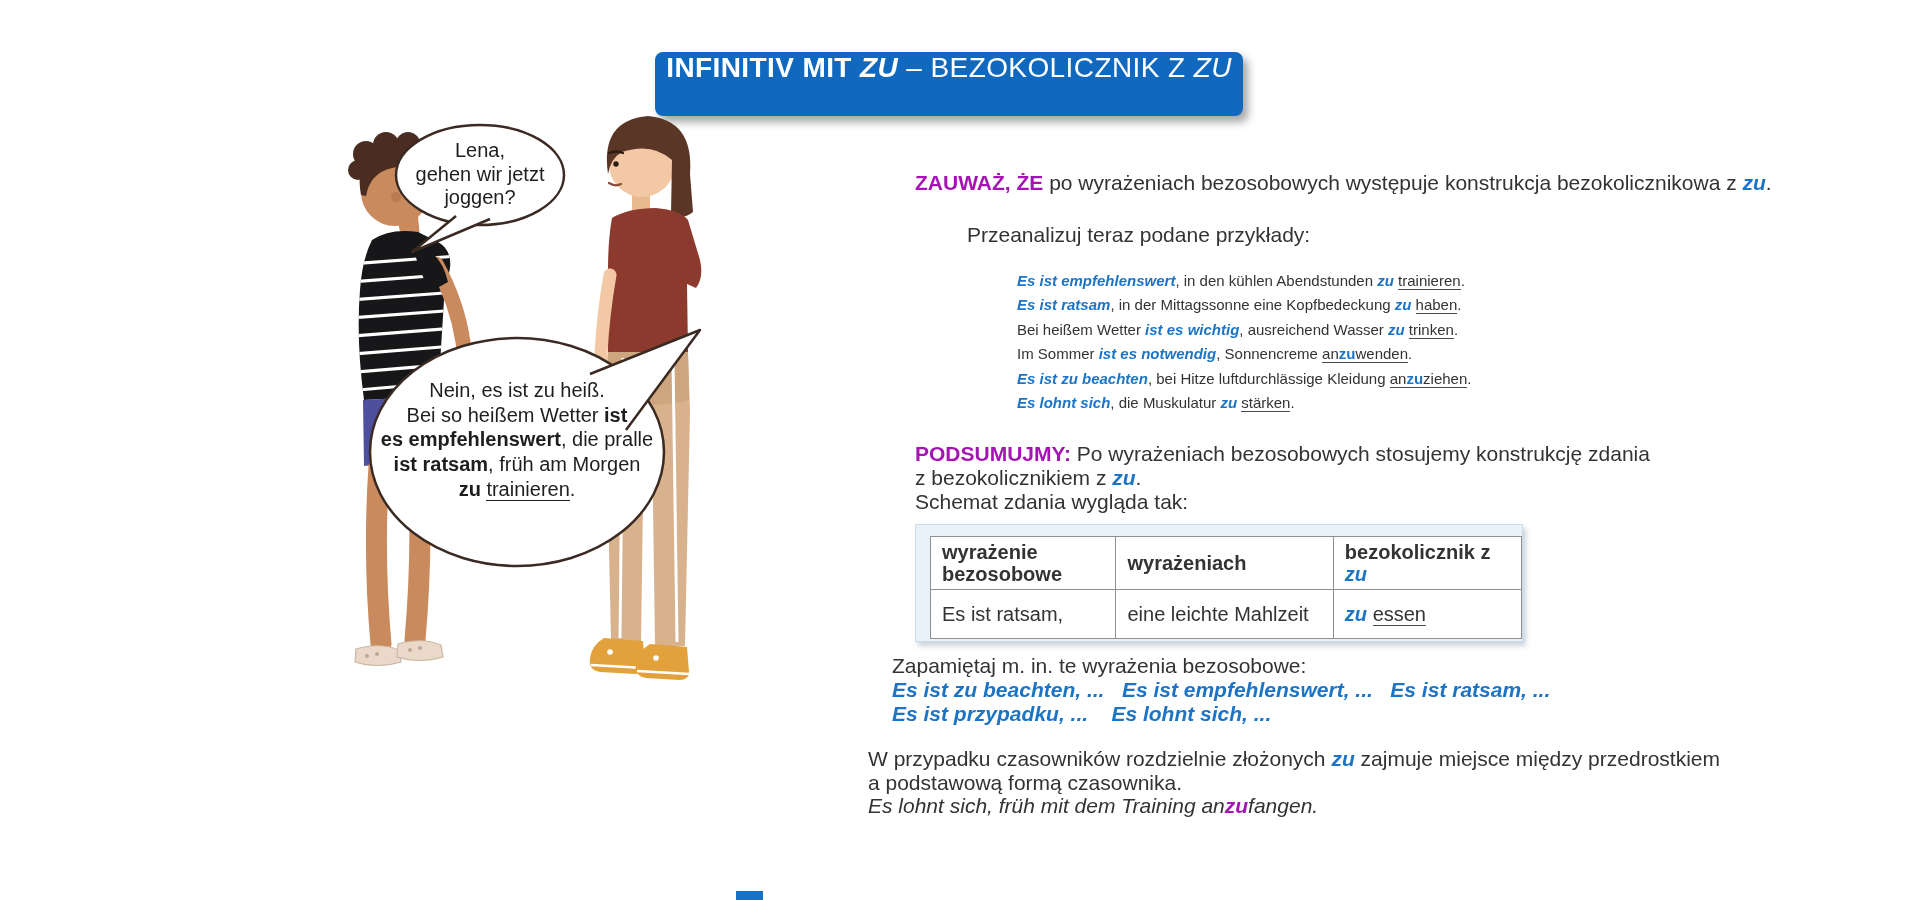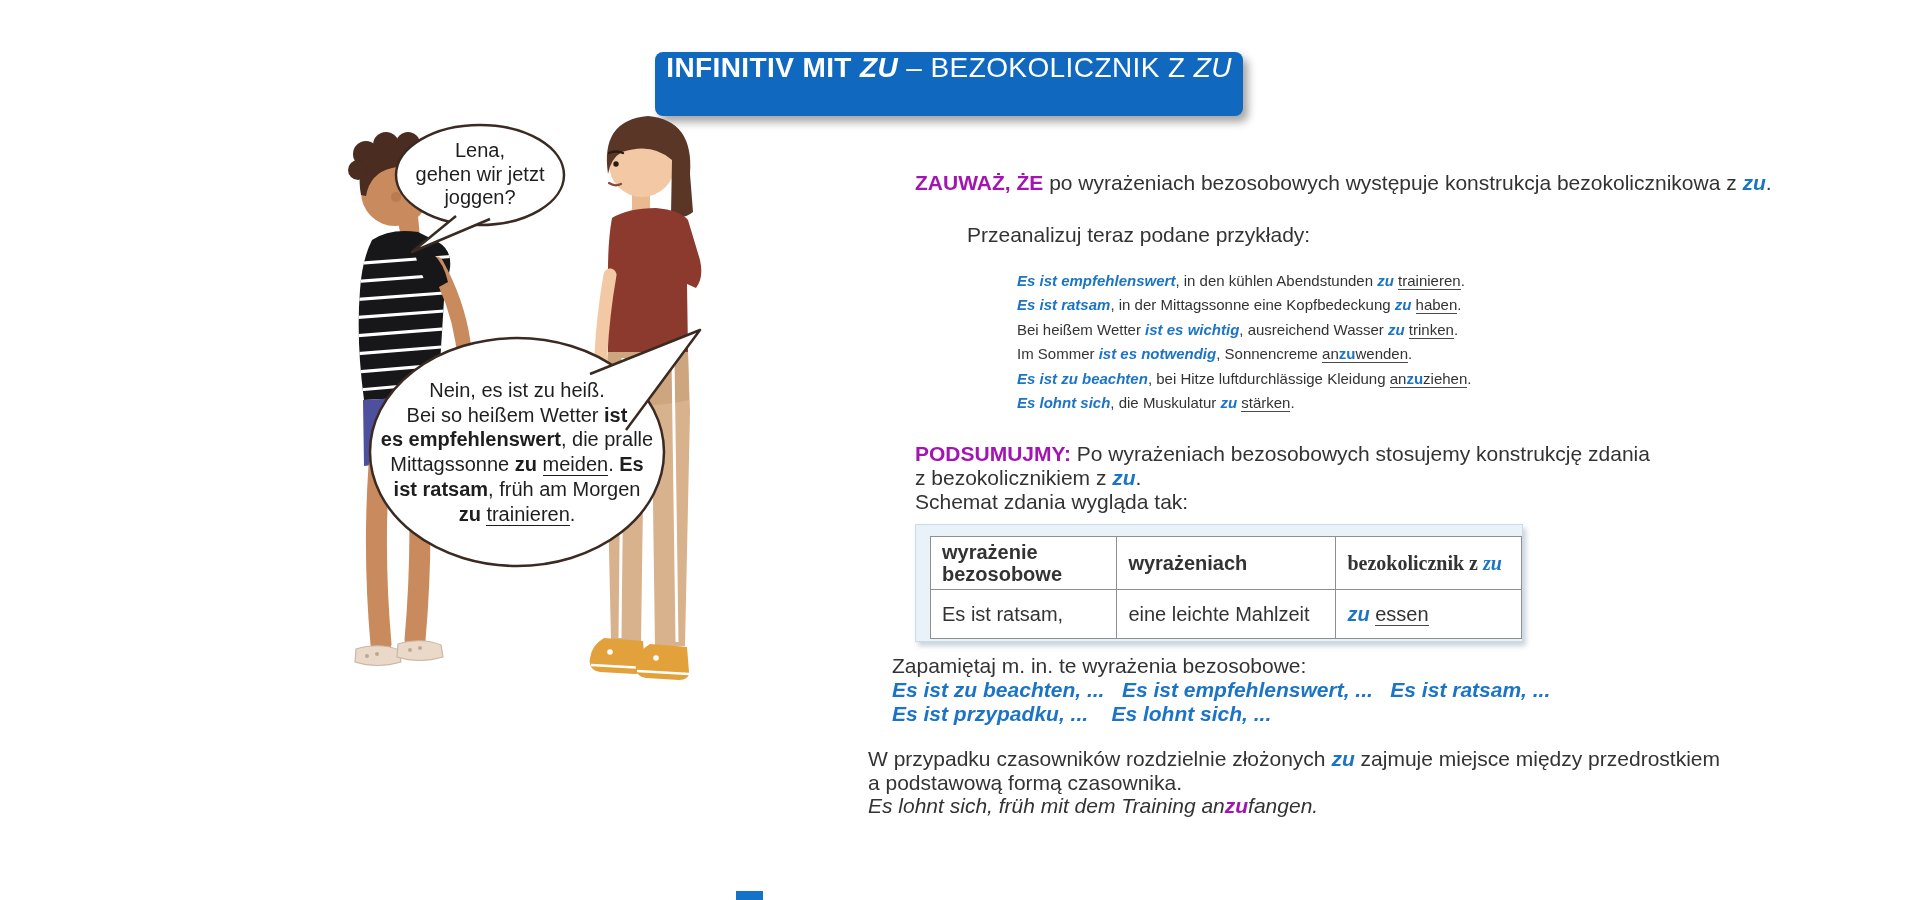--- a/index.html
+++ b/index.html
@@ -36,21 +36,21 @@
     background:#e9f2f9;border:1px solid #c8dcec;box-sizing:border-box;
     box-shadow:3px 4px 5px rgba(110,130,150,.35);
   }
   .panel table{border-collapse:collapse;margin:11px 0 0 14px;background:#ffffff;table-layout:fixed;}
   .panel th,.panel td{
     border:1px solid #8f8f8f;text-align:left;vertical-align:middle;
     font-size:20px;padding:3px 11px;white-space:normal;
   }
   .panel th{font-weight:700;line-height:22px;height:46px;}
   .panel td{height:42px;line-height:22px;}
-  .c1{width:178px;} .c2{width:222px;} .c3{width:178px;font-family:Liberation Serif, serif;}
+  .c1{width:178px;} .c2{width:222px;} .c3{width:178px;}
   
   .bubtext{position:absolute;text-align:center;color:#1e1e1e;z-index:3;}
   .bub1{left:398px;top:139px;width:164px;font-size:20px;line-height:23.5px;}
   .bub2{left:374px;top:378px;width:286px;font-size:20px;line-height:24.7px;}
   .bub2 .su{border-bottom:1.7px solid #1e1e1e;}
   
   .illu{position:absolute;left:260px;top:100px;width:480px;height:610px;z-index:1;}
   .mark{position:absolute;left:736px;top:891px;width:27px;height:9px;background:#1472c8;}
 </style>
 </head>
@@ -145,21 +145,20 @@
 
   <div class="bubtext bub1">
       <div class="rline">Lena,</div>
       <div class="rline">gehen wir jetzt</div>
       <div class="rline">joggen?</div>
     </div>
   <div class="bubtext bub2">
       <div class="rline">Nein, es ist zu heiß.</div>
       <div class="rline"><span>Bei so heißem Wetter </span><span class="sb">ist</span></div>
       <div class="rline"><span class="sb">es empfehlenswert</span><span>, die pralle</span></div>
-      <div class="rline"><span>Mittagssonne </span><span class="sb">zu</span><span> </span><span class="su">meiden</span><span>. </span><span class="sb">Es</span></div>
       <div class="rline"><span class="sb">ist ratsam</span><span>, früh am Morgen</span></div>
       <div class="rline"><span class="sb">zu</span><span> </span><span class="su">trainieren</span><span>.</span></div>
     </div>
 
   <div class="tblock notice"><span class="spurple">ZAUWAŻ, ŻE</span><span> po wyrażeniach bezosobowych występuje konstrukcja bezokolicznikowa z </span><span class="sblue si">zu</span><span>.</span></div>
 
   <div class="tblock analyze">Przeanalizuj teraz podane przykłady:</div>
 
   <div class="tblock examples">
       <div class="rline"><span class="sblue si">Es ist empfehlenswert</span><span>, in den kühlen Abendstunden </span><span class="sblue si">zu</span><span> </span><span class="su">trainieren</span><span>.</span></div>

